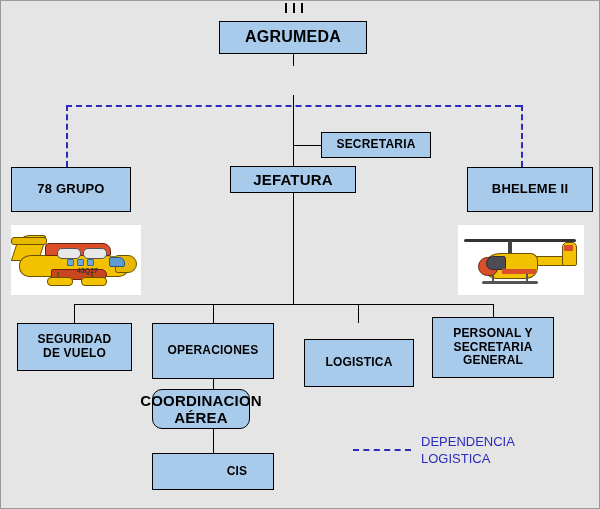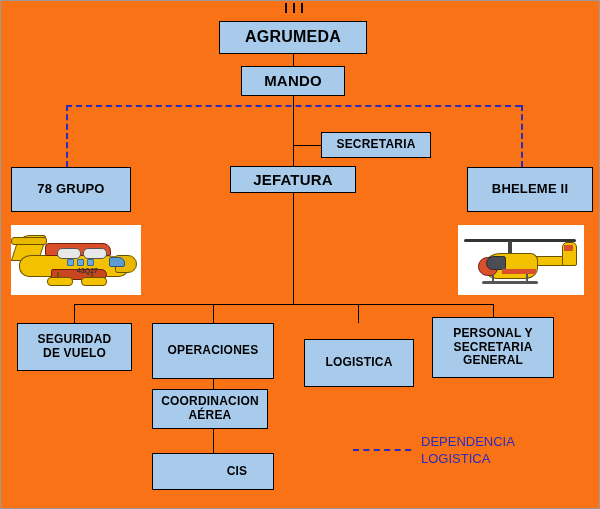--- a/index.html
+++ b/index.html
@@ -4,21 +4,21 @@
 <style>
   html, body {
     margin: 0;
     padding: 0;
     background: #ffffff;
   }
   #root {
     position: relative;
     width: 600px;
     height: 509px;
-    background: #f97316;
+    background: #e5e5e5;
     border: 1px solid #9a9a9a;
     box-sizing: border-box;
     font-family: "Liberation Sans", sans-serif;
     overflow: hidden;
   }
   .node {
     position: absolute;
     background: #a8caeb;
     border: 1px solid #000000;
     box-sizing: border-box;
@@ -285,42 +285,41 @@
 
   <div class="line vline" style="left:212px; top:370px; height:18px;"></div>
   <div class="line vline" style="left:212px; top:428px; height:24px;"></div>
 
   <div class="dash-h" style="left:65px; top:104px; width:455px;"></div>
   <div class="dash-v" style="left:65px; top:104px; height:62px;"></div>
   <div class="dash-v" style="left:520px; top:104px; height:62px;"></div>
 
   <div class="node" style="left:218px; top:20px; width:148px; height:33px; font-size:16px;">AGRUMEDA</div>
 
-  <div class="node" style="left:240px; top:65px; width:104px; height:30px; font-size:15px;">MANDO</div>
 
   <div class="node" style="left:320px; top:131px; width:110px; height:26px; font-size:12px;">SECRETARIA</div>
 
   <div class="node" style="left:229px; top:165px; width:126px; height:27px; font-size:15px;">JEFATURA</div>
 
   <div class="node" style="left:10px; top:166px; width:120px; height:45px; font-size:13px;">78 GRUPO</div>
 
   <div class="node" style="left:457px; top:166px; width:126px; height:45px; font-size:13px;margin-left:9px;">BHELEME II</div>
 
   <div class="node" style="left:16px; top:322px; width:115px; height:48px; font-size:12px; white-space:pre-line;">SEGURIDAD
 DE VUELO</div>
 
   <div class="node" style="left:151px; top:322px; width:122px; height:56px; font-size:12px;">OPERACIONES</div>
 
   <div class="node" style="left:303px; top:338px; width:110px; height:48px; font-size:12px;">LOGISTICA</div>
 
   <div class="node" style="left:431px; top:316px; width:122px; height:61px; font-size:12px; white-space:pre-line;">PERSONAL Y
 SECRETARIA
 GENERAL</div>
 
-  <div class="node" style="left:151px; top:388px; width:116px; height:40px; font-size:12px; white-space:pre-line;">COORDINACION
+  <div class="node" style="left:151px; top:388px; width:98px; height:40px; font-size:15px; white-space:pre-line;border-radius:10px;">COORDINACION
 AÉREA</div>
 
   <div class="node" style="left:151px; top:452px; width:122px; height:37px; font-size:12px;padding-left:48px;">CIS</div>
 
   <div class="photo" style="left:10px; top:224px; width:130px; height:70px;">
     <div class="plane-bg"></div>
     <div class="plane-tail"></div>
     <div class="plane-tailplane"></div>
     <div class="plane-body"></div>
     <div class="plane-nose"></div>

